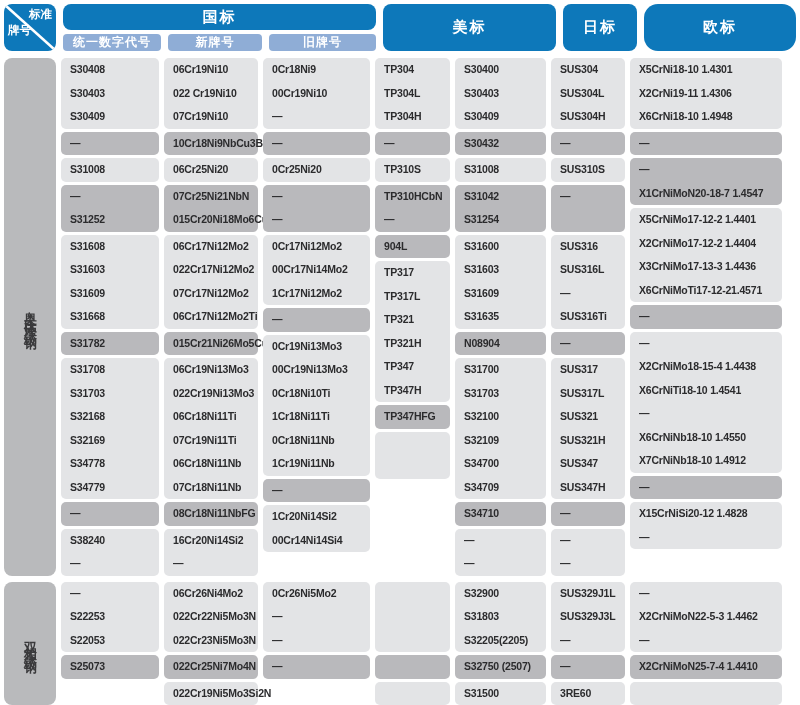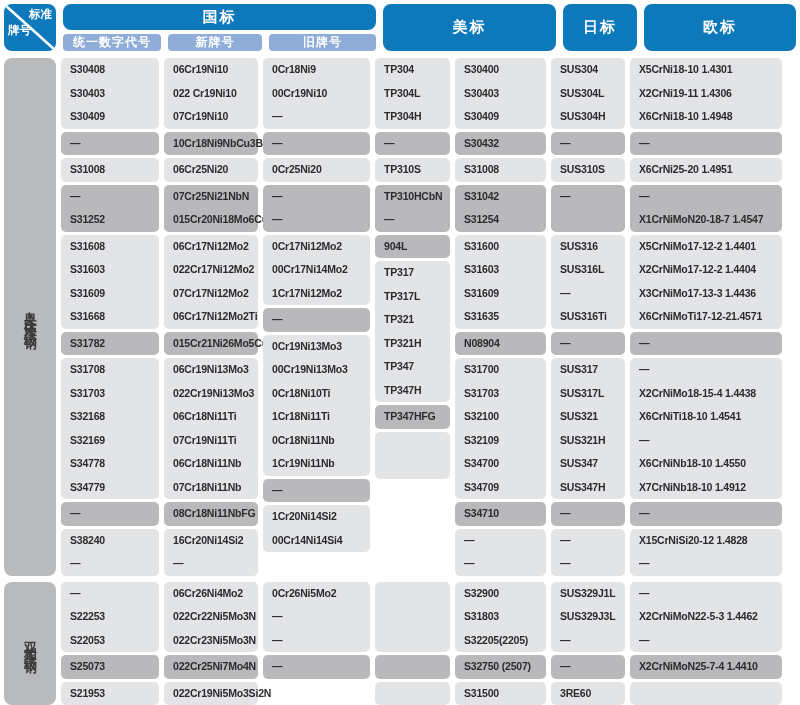--- a/index.html
+++ b/index.html
@@ -21,21 +21,21 @@
   .corner .ct{position:absolute;top:3px;right:4px;}
   .corner .cb{position:absolute;bottom:13px;left:4px;}
   .ghead{
     background:#0d78ba;border-radius:8px;color:#fff;font-weight:700;
     display:flex;align-items:center;justify-content:center;font-size:15px;
     letter-spacing:2px;
   }
   .ghead.gb{grid-column:2/5;grid-row:1/2;font-family:Liberation Mono, monospace;}
   .ghead.us{grid-column:5/7;grid-row:1/3;}
   .ghead.jp{grid-column:7/8;grid-row:1/3;}
-  .ghead.eu{grid-column:8/9;grid-row:1/3;}
+  .ghead.eu{grid-column:8/9;grid-row:1/3;border-radius:14px;}
   .pill{
     background:#8fadd6;border-radius:4px;color:#fff;font-weight:700;font-size:12px;
     display:flex;align-items:center;justify-content:center;grid-row:2/3;letter-spacing:1px;
   }
   .pill.p1{grid-column:2/3;}
   .pill.p2{grid-column:3/4;}
   .pill.p3{grid-column:4/5;}
   .sgrid{display:grid;grid-template-columns:var(--cols);column-gap:5px;margin-bottom:6px;}
   .labelblock{
     background:#b9babc;border-radius:8px;display:flex;align-items:center;justify-content:center;
@@ -322,23 +322,20 @@
         </div>
         <div class="col">
           <div class="block light">
             <div class="cell">X5CrNi18-10 1.4301</div>
             <div class="cell">X2CrNi19-11  1.4306</div>
             <div class="cell">X6CrNi18-10  1.4948</div>
           </div>
           <div class="block dark">
             <div class="cell">—</div>
           </div>
-          <div class="block light">
-            <div class="cell">X6CrNi25-20 1.4951</div>
-          </div>
           <div class="block dark">
             <div class="cell">—</div>
             <div class="cell">X1CrNiMoN20-18-7 1.4547</div>
           </div>
           <div class="block light">
             <div class="cell">X5CrNiMo17-12-2 1.4401</div>
             <div class="cell">X2CrNiMo17-12-2 1.4404</div>
             <div class="cell">X3CrNiMo17-13-3 1.4436</div>
             <div class="cell">X6CrNiMoTi17-12-21.4571</div>
           </div>
@@ -367,23 +364,20 @@
           <span>双相不锈钢</span>
         </div>
         <div class="col">
           <div class="block light">
             <div class="cell">—</div>
             <div class="cell">S22253</div>
             <div class="cell">S22053</div>
           </div>
           <div class="block dark">
             <div class="cell">S25073</div>
-          </div>
-          <div class="block light">
-            <div class="cell">S21953</div>
           </div>
         </div>
         <div class="col">
           <div class="block light">
             <div class="cell">06Cr26Ni4Mo2</div>
             <div class="cell">022Cr22Ni5Mo3N</div>
             <div class="cell">022Cr23Ni5Mo3N</div>
           </div>
           <div class="block dark">
             <div class="cell">022Cr25Ni7Mo4N</div>

